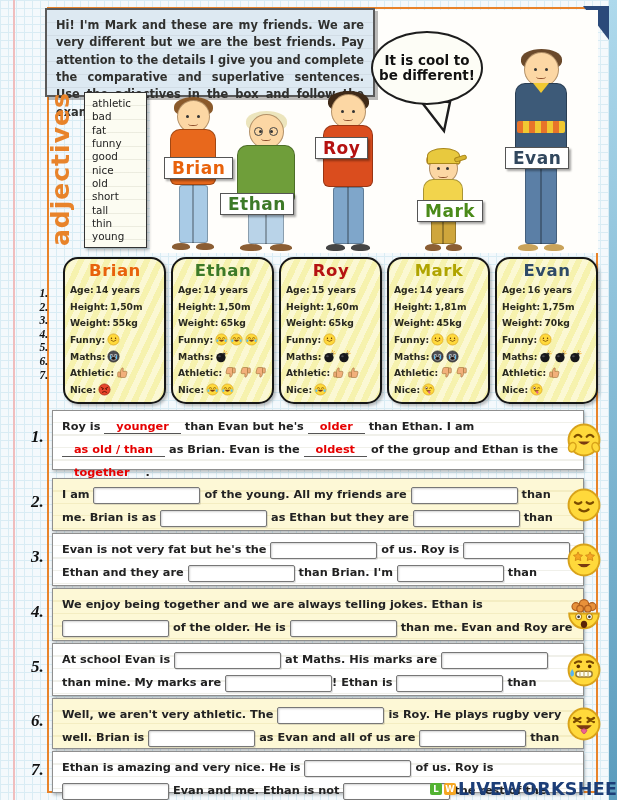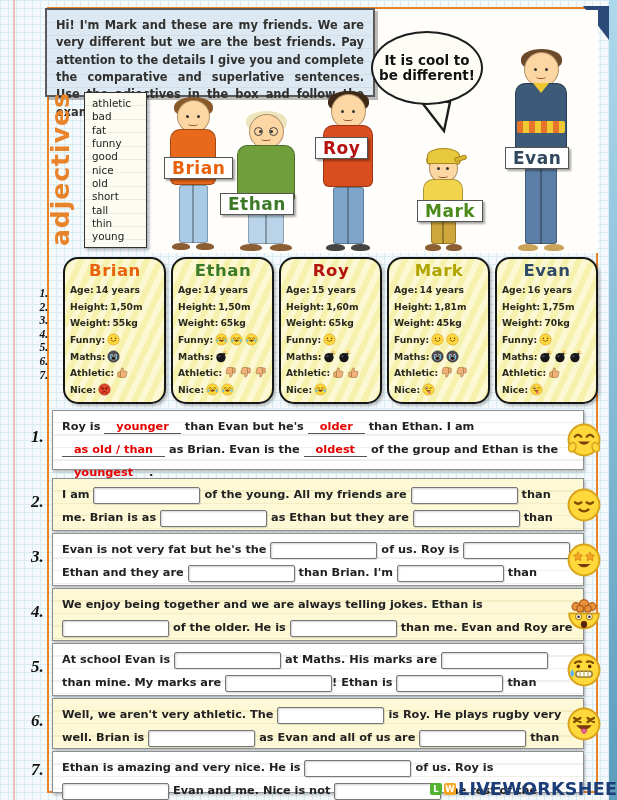--- a/index.html
+++ b/index.html
@@ -616,21 +616,21 @@
               <path d="M11 16.2 q1.2 4.4 4.2 2.6 q0.8 -2.8 -1.8 -4.2 z" fill="#ef6292" stroke="#c94a76" stroke-width=".6"></path>
             </svg>
           </span>
         </div>
       </div>
     </div>
 
   <div id="exercises">
       <div class="ex-row" style="top:410px;height:60px">
         <span class="ex-num">1.</span>
-        <div class="ex-box white"><span>Roy is </span><span class="answer">younger</span><span> than Evan but he's </span><span class="answer">older</span><span> than Ethan. I am </span><span class="answer">as old / than</span><span> as Brian. Evan is the </span><span class="answer">oldest</span><span> of the group and Ethan is the </span><span class="answer">youngest</span><span> .</span></div>
+        <div class="ex-box white"><span>Roy is </span><span class="answer">younger</span><span> than Evan but he's </span><span class="answer">older</span><span> than Ethan. I am </span><span class="answer">as old / than</span><span> as Brian. Evan is the </span><span class="answer">oldest</span><span> of the group and Ethan is the </span><span class="answer">together</span><span> .</span></div>
         <span class="ex-emoji"><span class="emoji">
             <svg viewBox="0 0 24 24" width="36" height="36">
               <circle cx="12" cy="12" r="10.3" fill="#ffd93b" stroke="#d8a21a" stroke-width="1.3"></circle>
               <path d="M5.8 9.8 q2.2 -2.4 4.4 0" stroke="#7a4b00" stroke-width="1.5" stroke-linecap="round" fill="none"></path>
               <path d="M13.8 9.8 q2.2 -2.4 4.4 0" stroke="#7a4b00" stroke-width="1.5" stroke-linecap="round" fill="none"></path>
               <path d="M8 13 q4 4.2 8 0 z" fill="#7a3b10"></path>
               <ellipse cx="4.2" cy="16.8" rx="2.4" ry="3.2" fill="#ffd93b" stroke="#d8a21a" stroke-width="1" transform="rotate(18 4.2 16.8)"></ellipse>
               <ellipse cx="19.8" cy="16.8" rx="2.4" ry="3.2" fill="#ffd93b" stroke="#d8a21a" stroke-width="1" transform="rotate(-18 19.8 16.8)"></ellipse>
             </svg>
           </span></span>
@@ -702,21 +702,21 @@
             <svg viewBox="0 0 24 24" width="36" height="36">
               <circle cx="12" cy="12" r="10.3" fill="#ffd93b" stroke="#d8a21a" stroke-width="1.3"></circle>
               <path d="M5.4 8 l4.2 2.6 M9.6 8 l-4.2 2.6 M14.4 8 l4.2 2.6 M18.6 8 l-4.2 2.6" stroke="#7a4b00" stroke-width="1.6" stroke-linecap="round" fill="none"></path>
               <path d="M6.8 12.8 q5.2 6.4 10.4 0 z" fill="#7a3b10"></path>
               <path d="M10 16 q2 4.8 4 0.2 q-2 -1.8 -4 -0.2" fill="#ef6292" stroke="#c94a76" stroke-width=".6"></path>
             </svg>
           </span></span>
       </div>
       <div class="ex-row" style="top:751px;height:42px">
         <span class="ex-num">7.</span>
-        <div class="ex-box white"><span>Ethan is amazing and very nice. He is </span><span class="blank"></span><span> of us. Roy is </span><span class="blank"></span><span> Evan and me. Nice is not </span><span class="blank"></span><span> the rest of the group. He's a bit grumpy!</span></div>
+        <div class="ex-box white"><span>Ethan is amazing and very nice. He is </span><span class="blank"></span><span> of us. Roy is </span><span class="blank"></span><span> Evan and me. Ethan is not </span><span class="blank"></span><span> the rest of the group. He's a bit grumpy!</span></div>
       </div>
     </div>
 
   <div class="abs" id="footer">
     <span class="logo-sq" id="logo-sq1" style="background:#53b332">L</span>
     <span class="logo-sq" id="logo-sq2" style="background:#f5a623">W</span>
     <span class="brand">LIVEWORKSHEETS</span>
   </div>
 </div>
 

